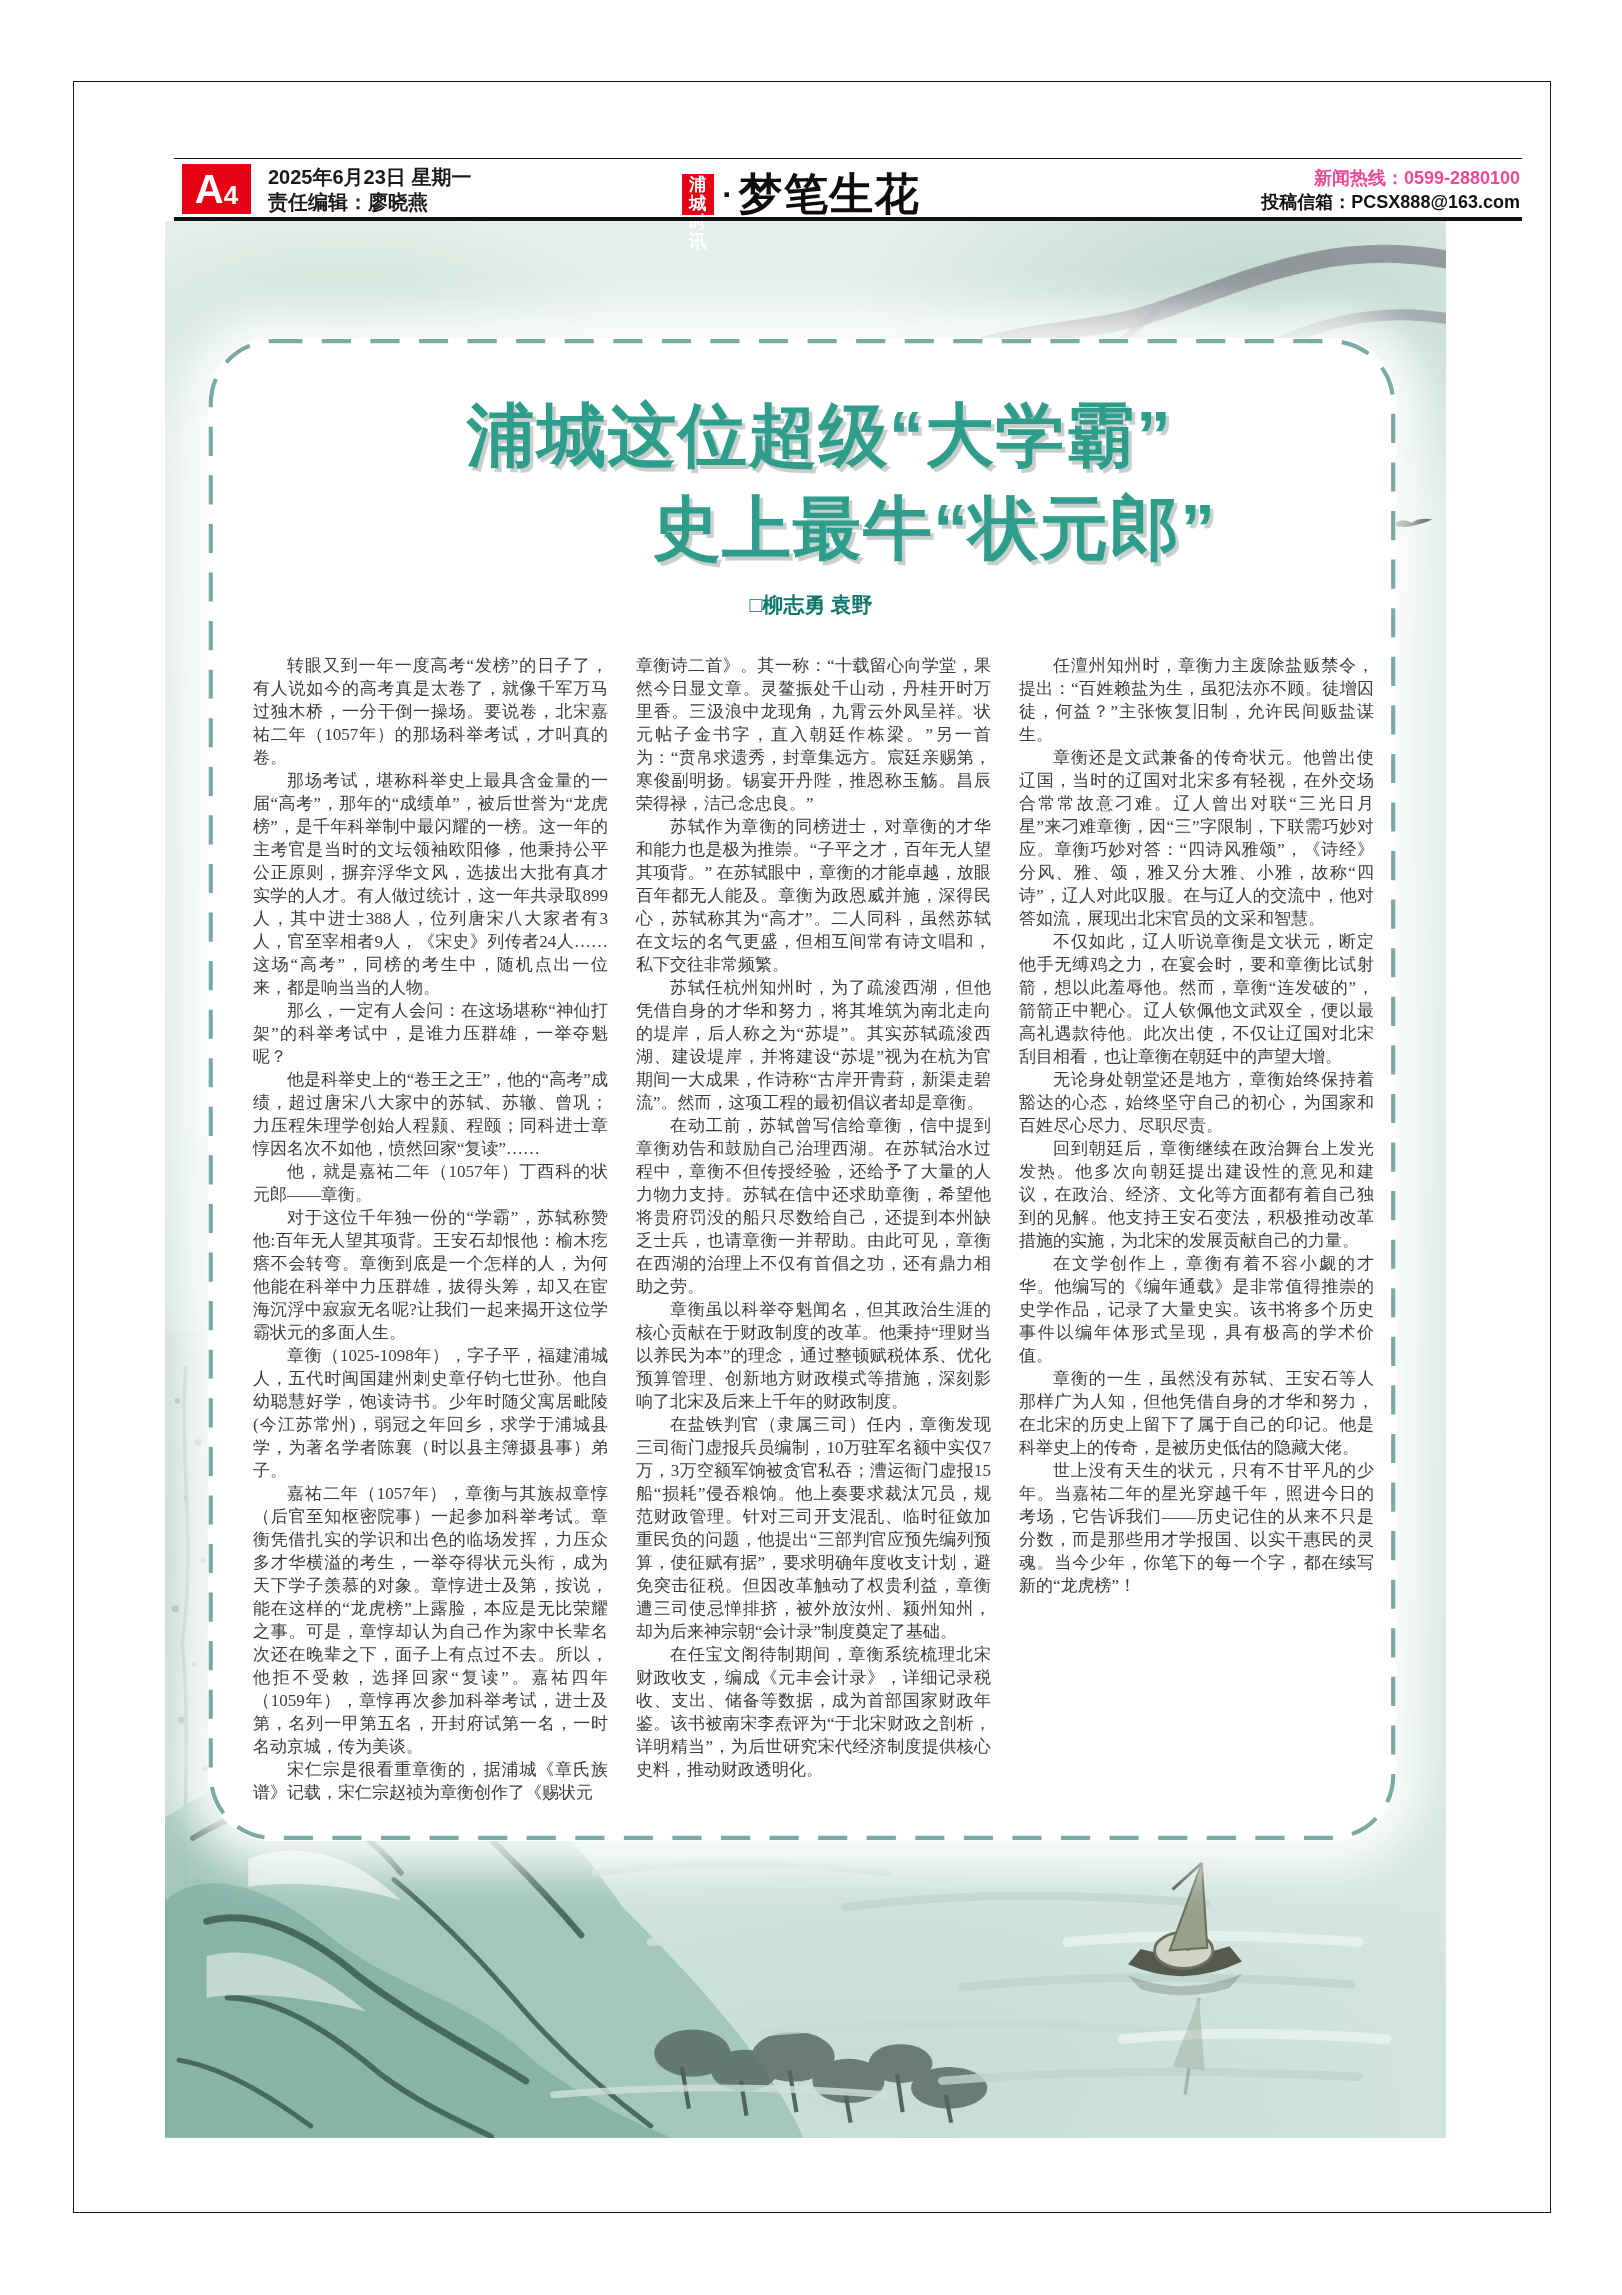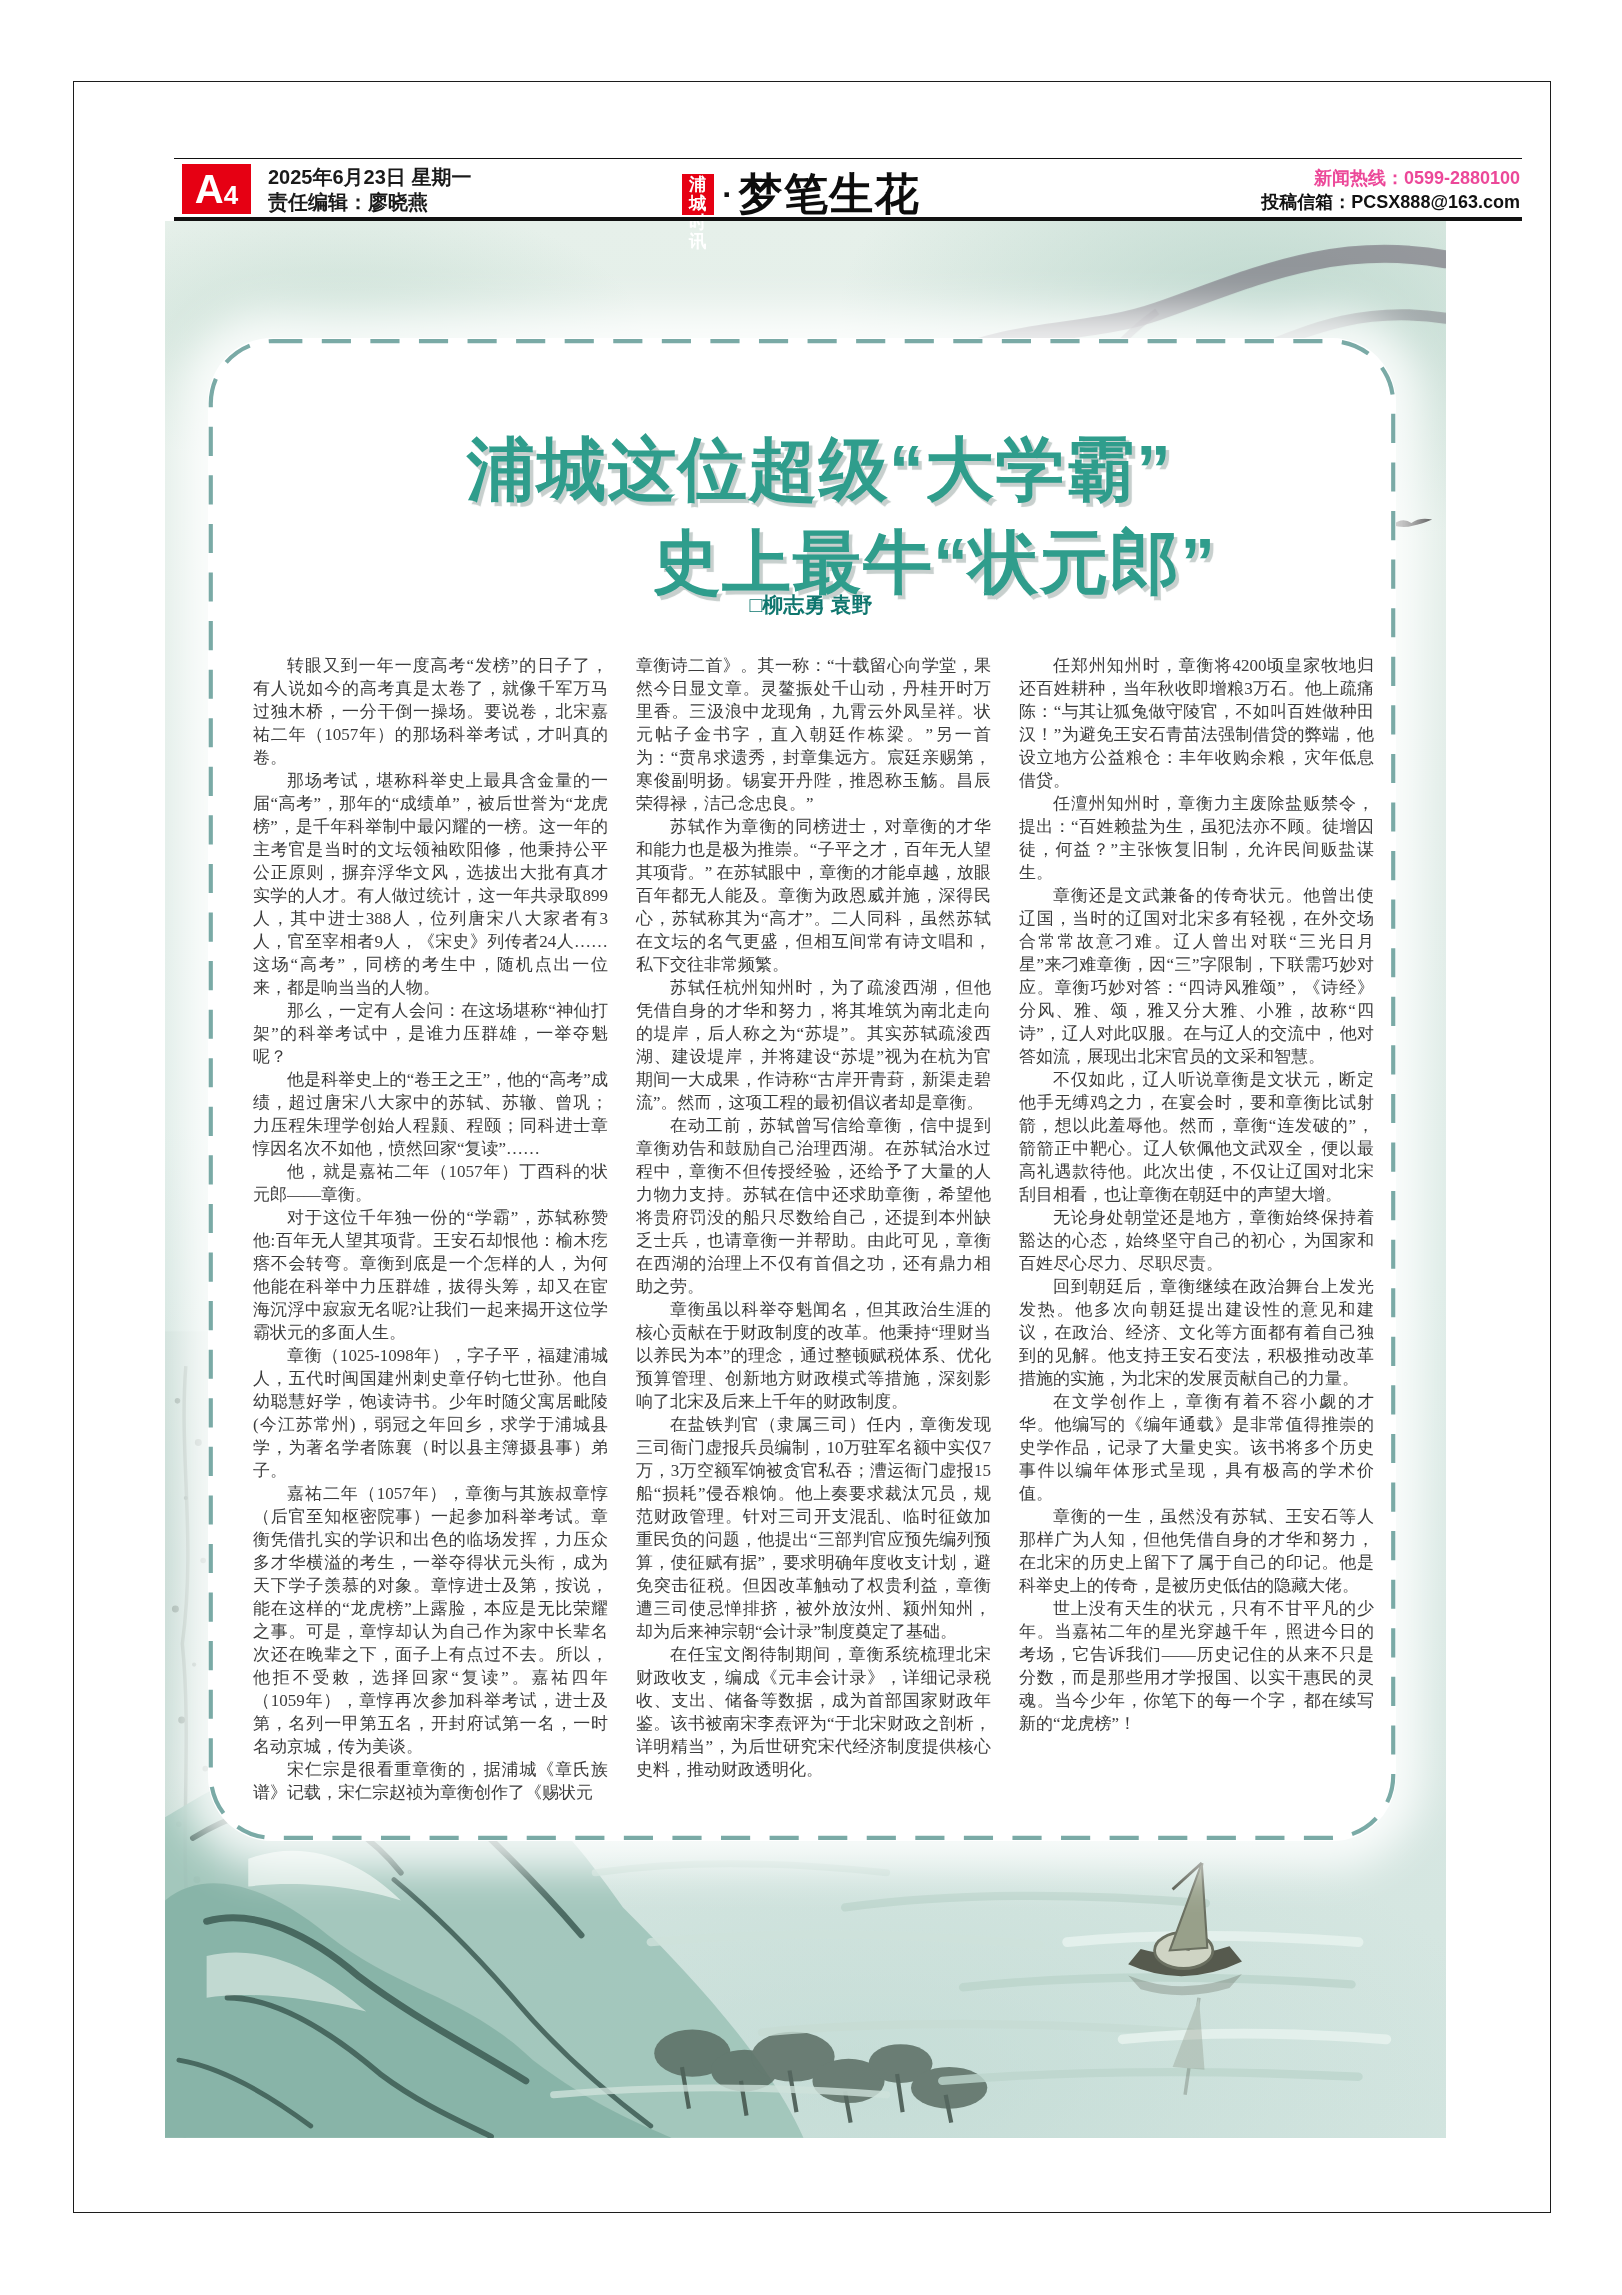--- a/index.html
+++ b/index.html
@@ -34,21 +34,21 @@
         radial-gradient(ellipse 902px 416px at 55% 97%, rgba(186,214,207,.55), transparent 72%),
         linear-gradient(180deg,#e6f0ea 0%,#e0ece7 30%,#dcebe6 55%,#d7e7e2 78%,#d3e5e0 100%);}
   .bg svg{position:absolute;left:0;top:0;}
   
   .panel{position:absolute;left:208px;top:338px;width:1188px;height:1503px;background:#ffffff;border-radius:64px;
          box-shadow:0 0 42px 28px rgba(255,255,255,.85);}
   .panel-border{position:absolute;left:208px;top:338px;width:1188px;height:1503px;pointer-events:none;}
   .title{position:absolute;left:208px;width:1188px;text-align:center;font-weight:900;
          color:#2f9d8c;font-size:69px;line-height:1.12;letter-spacing:1.4px;
          text-shadow:3.5px 4.2px 0.7px rgba(70,95,88,.30);
-         font-family:"Liberation Sans","DejaVu Sans",sans-serif;margin-top:34px;}
+         font-family:"Liberation Sans","DejaVu Sans",sans-serif;}
   .title.l1{top:397px;transform:translateX(17.4px);}
   .title.l2{top:490px;transform:translateX(132px);}
   .byline{position:absolute;left:217px;top:591px;width:1188px;text-align:center;
           font-size:21px;color:#0f766e;font-family:"Liberation Serif","DejaVu Serif",serif;font-weight:bold;}
   
   .columns{position:absolute;left:253px;top:654px;width:1122px;display:flex;gap:28px;}
   .col{width:355px;font-family:"Liberation Serif","DejaVu Serif",serif;
        font-size:17px;line-height:23px;color:#3b3b3b;text-align:justify;}
   .col p{margin:0;text-indent:2em;}
   .col p.noindent{text-indent:0;}
@@ -227,21 +227,20 @@
     <div class="col">
         <p class="noindent">章衡诗二首》。其一称：“十载留心向学堂，果然今日显文章。灵鳌振处千山动，丹桂开时万里香。三汲浪中龙现角，九霄云外凤呈祥。状元帖子金书字，直入朝廷作栋梁。”另一首为：“贲帛求遗秀，封章集远方。宸廷亲赐第，寒俊副明扬。锡宴开丹陛，推恩称玉觞。昌辰荣得禄，洁己念忠良。”</p>
         <p>苏轼作为章衡的同榜进士，对章衡的才华和能力也是极为推崇。“子平之才，百年无人望其项背。” 在苏轼眼中，章衡的才能卓越，放眼百年都无人能及。章衡为政恩威并施，深得民心，苏轼称其为“高才”。二人同科，虽然苏轼在文坛的名气更盛，但相互间常有诗文唱和，私下交往非常频繁。</p>
         <p>苏轼任杭州知州时，为了疏浚西湖，但他凭借自身的才华和努力，将其堆筑为南北走向的堤岸，后人称之为“苏堤”。其实苏轼疏浚西湖、建设堤岸，并将建设“苏堤”视为在杭为官期间一大成果，作诗称“古岸开青葑，新渠走碧流”。然而，这项工程的最初倡议者却是章衡。</p>
         <p>在动工前，苏轼曾写信给章衡，信中提到章衡劝告和鼓励自己治理西湖。在苏轼治水过程中，章衡不但传授经验，还给予了大量的人力物力支持。苏轼在信中还求助章衡，希望他将贵府罚没的船只尽数给自己，还提到本州缺乏士兵，也请章衡一并帮助。由此可见，章衡在西湖的治理上不仅有首倡之功，还有鼎力相助之劳。</p>
         <p>章衡虽以科举夺魁闻名，但其政治生涯的核心贡献在于财政制度的改革。他秉持“理财当以养民为本”的理念，通过整顿赋税体系、优化预算管理、创新地方财政模式等措施，深刻影响了北宋及后来上千年的财政制度。</p>
         <p>在盐铁判官（隶属三司）任内，章衡发现三司衙门虚报兵员编制，10万驻军名额中实仅7万，3万空额军饷被贪官私吞；漕运衙门虚报15船“损耗”侵吞粮饷。他上奏要求裁汰冗员，规范财政管理。针对三司开支混乱、临时征敛加重民负的问题，他提出“三部判官应预先编列预算，使征赋有据”，要求明确年度收支计划，避免突击征税。但因改革触动了权贵利益，章衡遭三司使忌惮排挤，被外放汝州、颍州知州，却为后来神宗朝“会计录”制度奠定了基础。</p>
         <p>在任宝文阁待制期间，章衡系统梳理北宋财政收支，编成《元丰会计录》，详细记录税收、支出、储备等数据，成为首部国家财政年鉴。该书被南宋李焘评为“于北宋财政之剖析，详明精当”，为后世研究宋代经济制度提供核心史料，推动财政透明化。</p>
       </div>
     <div class="col">
-        <p>任郑州知州时，章衡将4200顷皇家牧地归还百姓耕种，当年秋收即增粮3万石。他上疏痛陈：“与其让狐兔做守陵官，不如叫百姓做种田汉！”为避免王安石青苗法强制借贷的弊端，他设立地方公益粮仓：丰年收购余粮，灾年低息借贷。</p>
         <p>任澶州知州时，章衡力主废除盐贩禁令，提出：“百姓赖盐为生，虽犯法亦不顾。徒增囚徒，何益？”主张恢复旧制，允许民间贩盐谋生。</p>
         <p>章衡还是文武兼备的传奇状元。他曾出使辽国，当时的辽国对北宋多有轻视，在外交场合常常故意刁难。辽人曾出对联“三光日月星”来刁难章衡，因“三”字限制，下联需巧妙对应。章衡巧妙对答：“四诗风雅颂”，《诗经》分风、雅、颂，雅又分大雅、小雅，故称“四诗”，辽人对此叹服。在与辽人的交流中，他对答如流，展现出北宋官员的文采和智慧。</p>
         <p>不仅如此，辽人听说章衡是文状元，断定他手无缚鸡之力，在宴会时，要和章衡比试射箭，想以此羞辱他。然而，章衡“连发破的”，箭箭正中靶心。辽人钦佩他文武双全，便以最高礼遇款待他。此次出使，不仅让辽国对北宋刮目相看，也让章衡在朝廷中的声望大增。</p>
         <p>无论身处朝堂还是地方，章衡始终保持着豁达的心态，始终坚守自己的初心，为国家和百姓尽心尽力、尽职尽责。</p>
         <p>回到朝廷后，章衡继续在政治舞台上发光发热。他多次向朝廷提出建设性的意见和建议，在政治、经济、文化等方面都有着自己独到的见解。他支持王安石变法，积极推动改革措施的实施，为北宋的发展贡献自己的力量。</p>
         <p>在文学创作上，章衡有着不容小觑的才华。他编写的《编年通载》是非常值得推崇的史学作品，记录了大量史实。该书将多个历史事件以编年体形式呈现，具有极高的学术价值。</p>
         <p>章衡的一生，虽然没有苏轼、王安石等人那样广为人知，但他凭借自身的才华和努力，在北宋的历史上留下了属于自己的印记。他是科举史上的传奇，是被历史低估的隐藏大佬。</p>
         <p>世上没有天生的状元，只有不甘平凡的少年。当嘉祐二年的星光穿越千年，照进今日的考场，它告诉我们——历史记住的从来不只是分数，而是那些用才学报国、以实干惠民的灵魂。当今少年，你笔下的每一个字，都在续写新的“龙虎榜”！</p>
       </div>
   </div>

